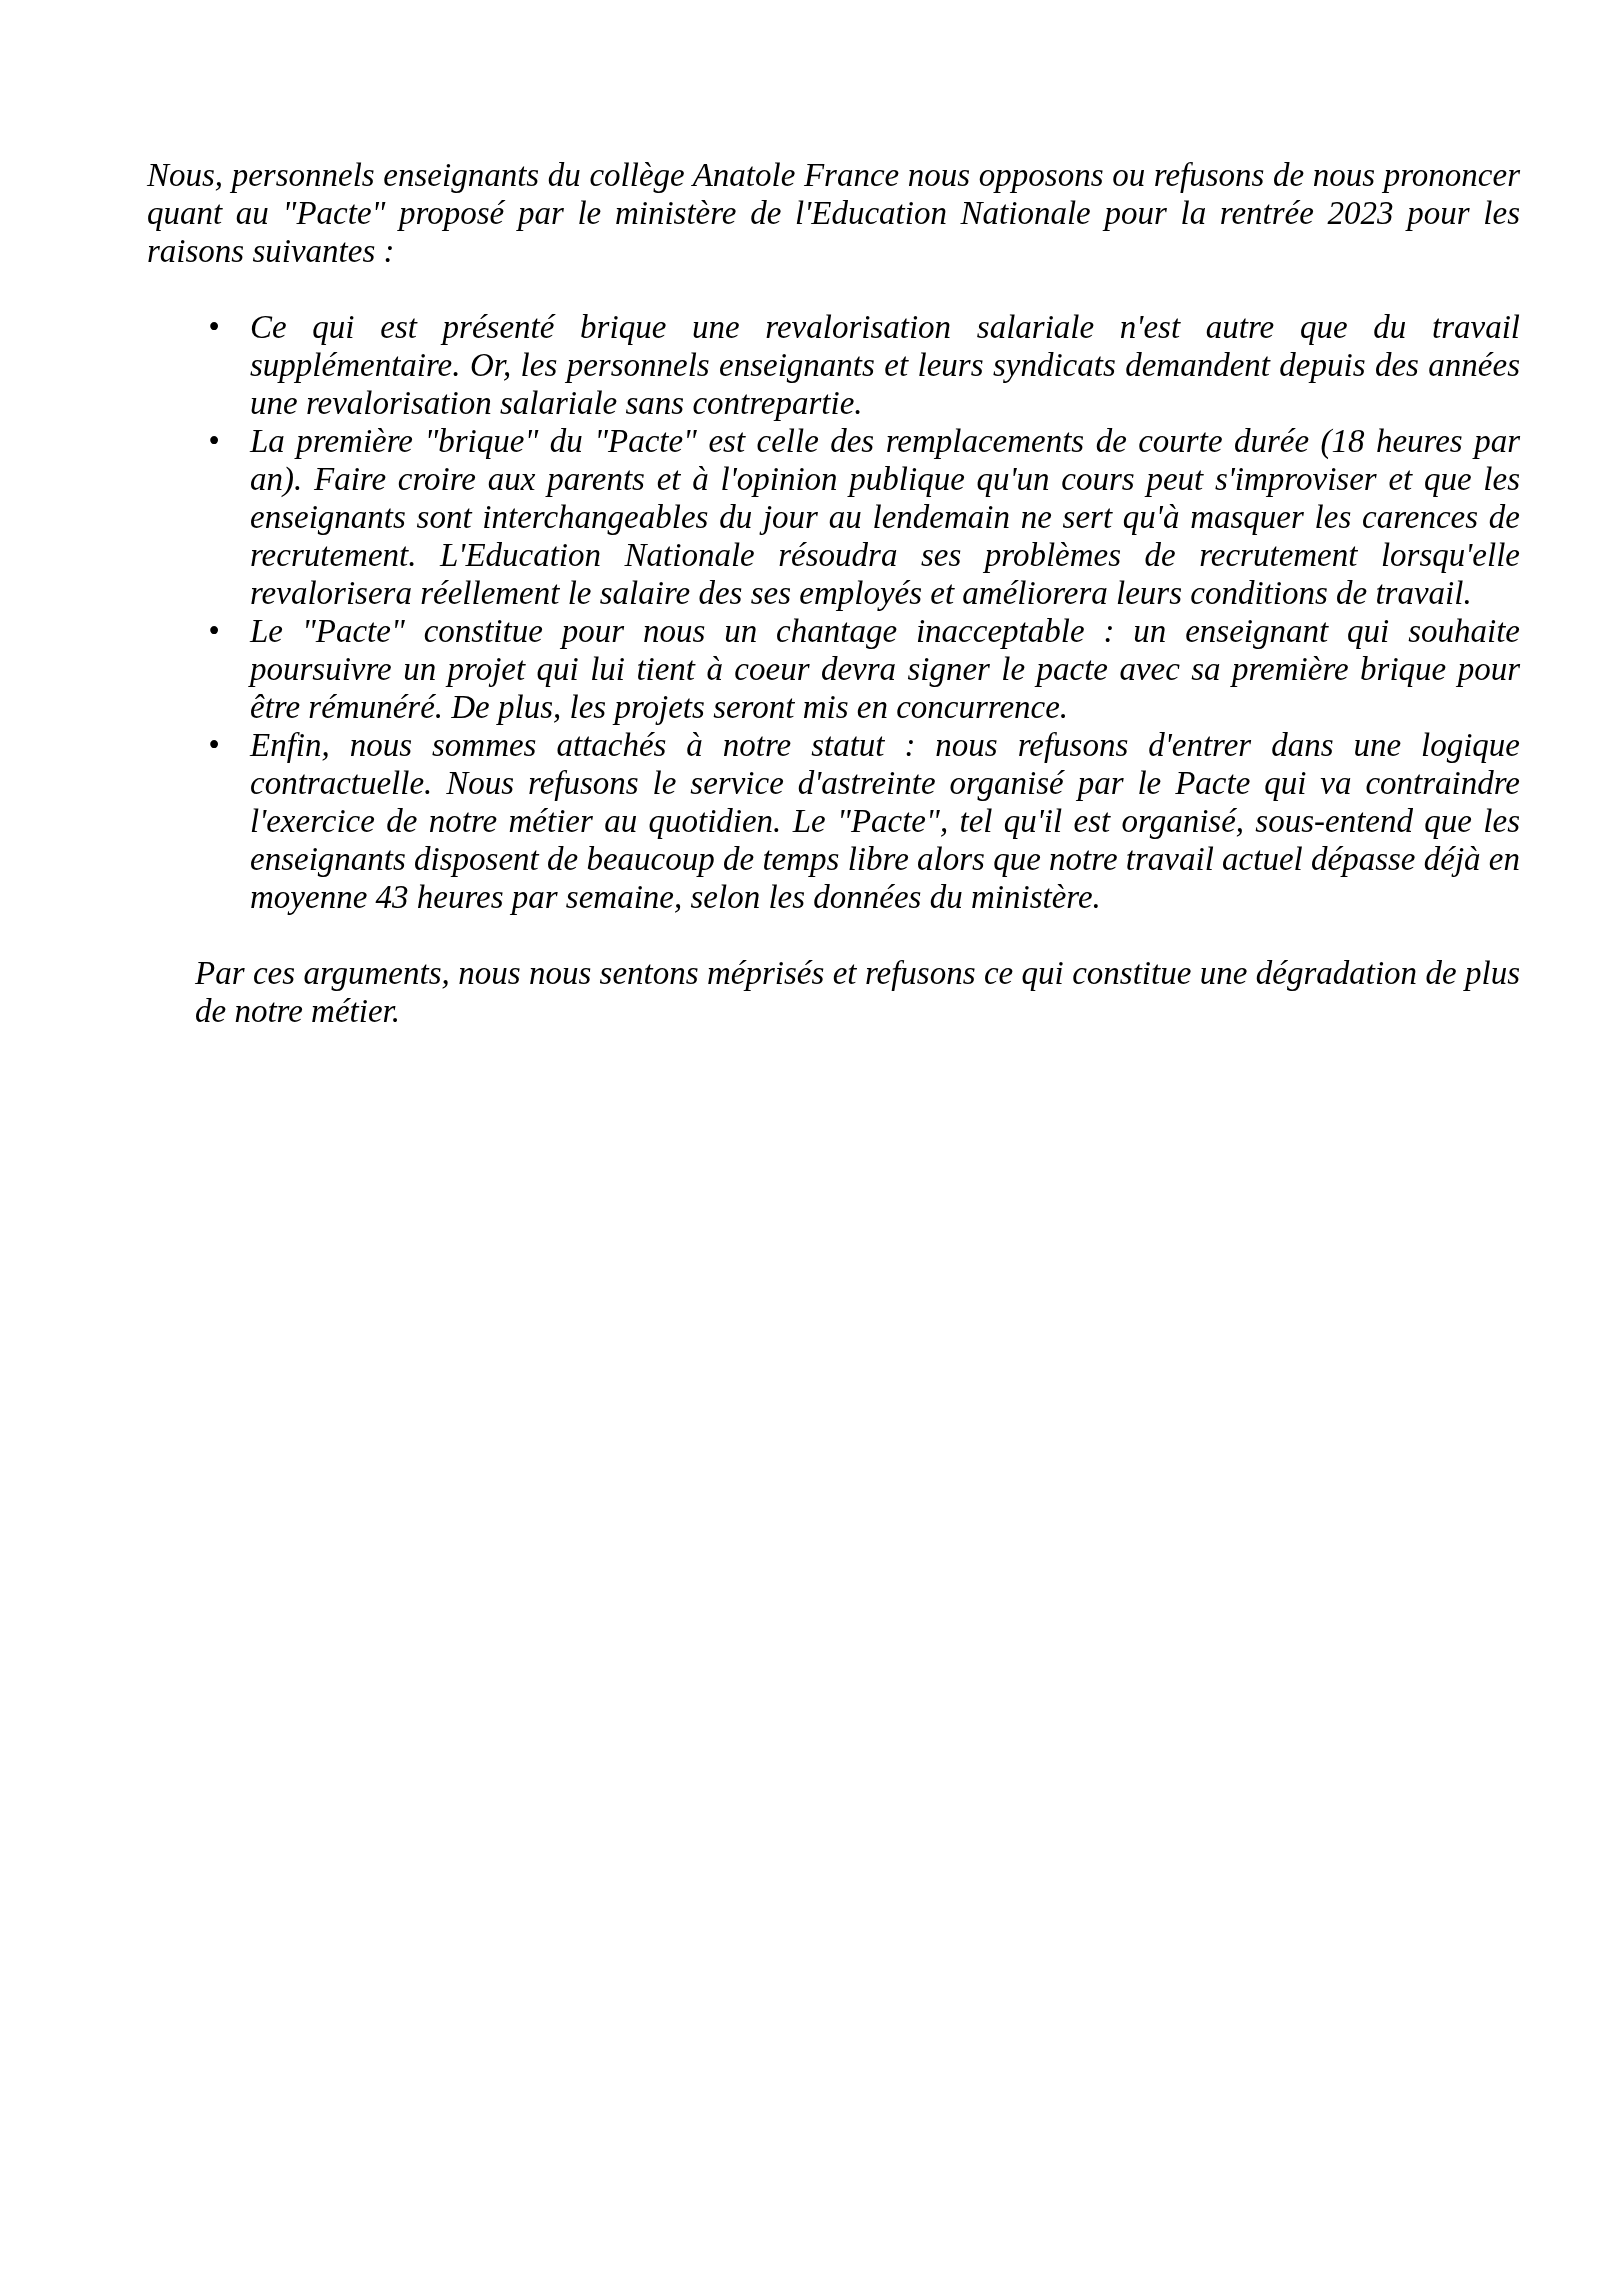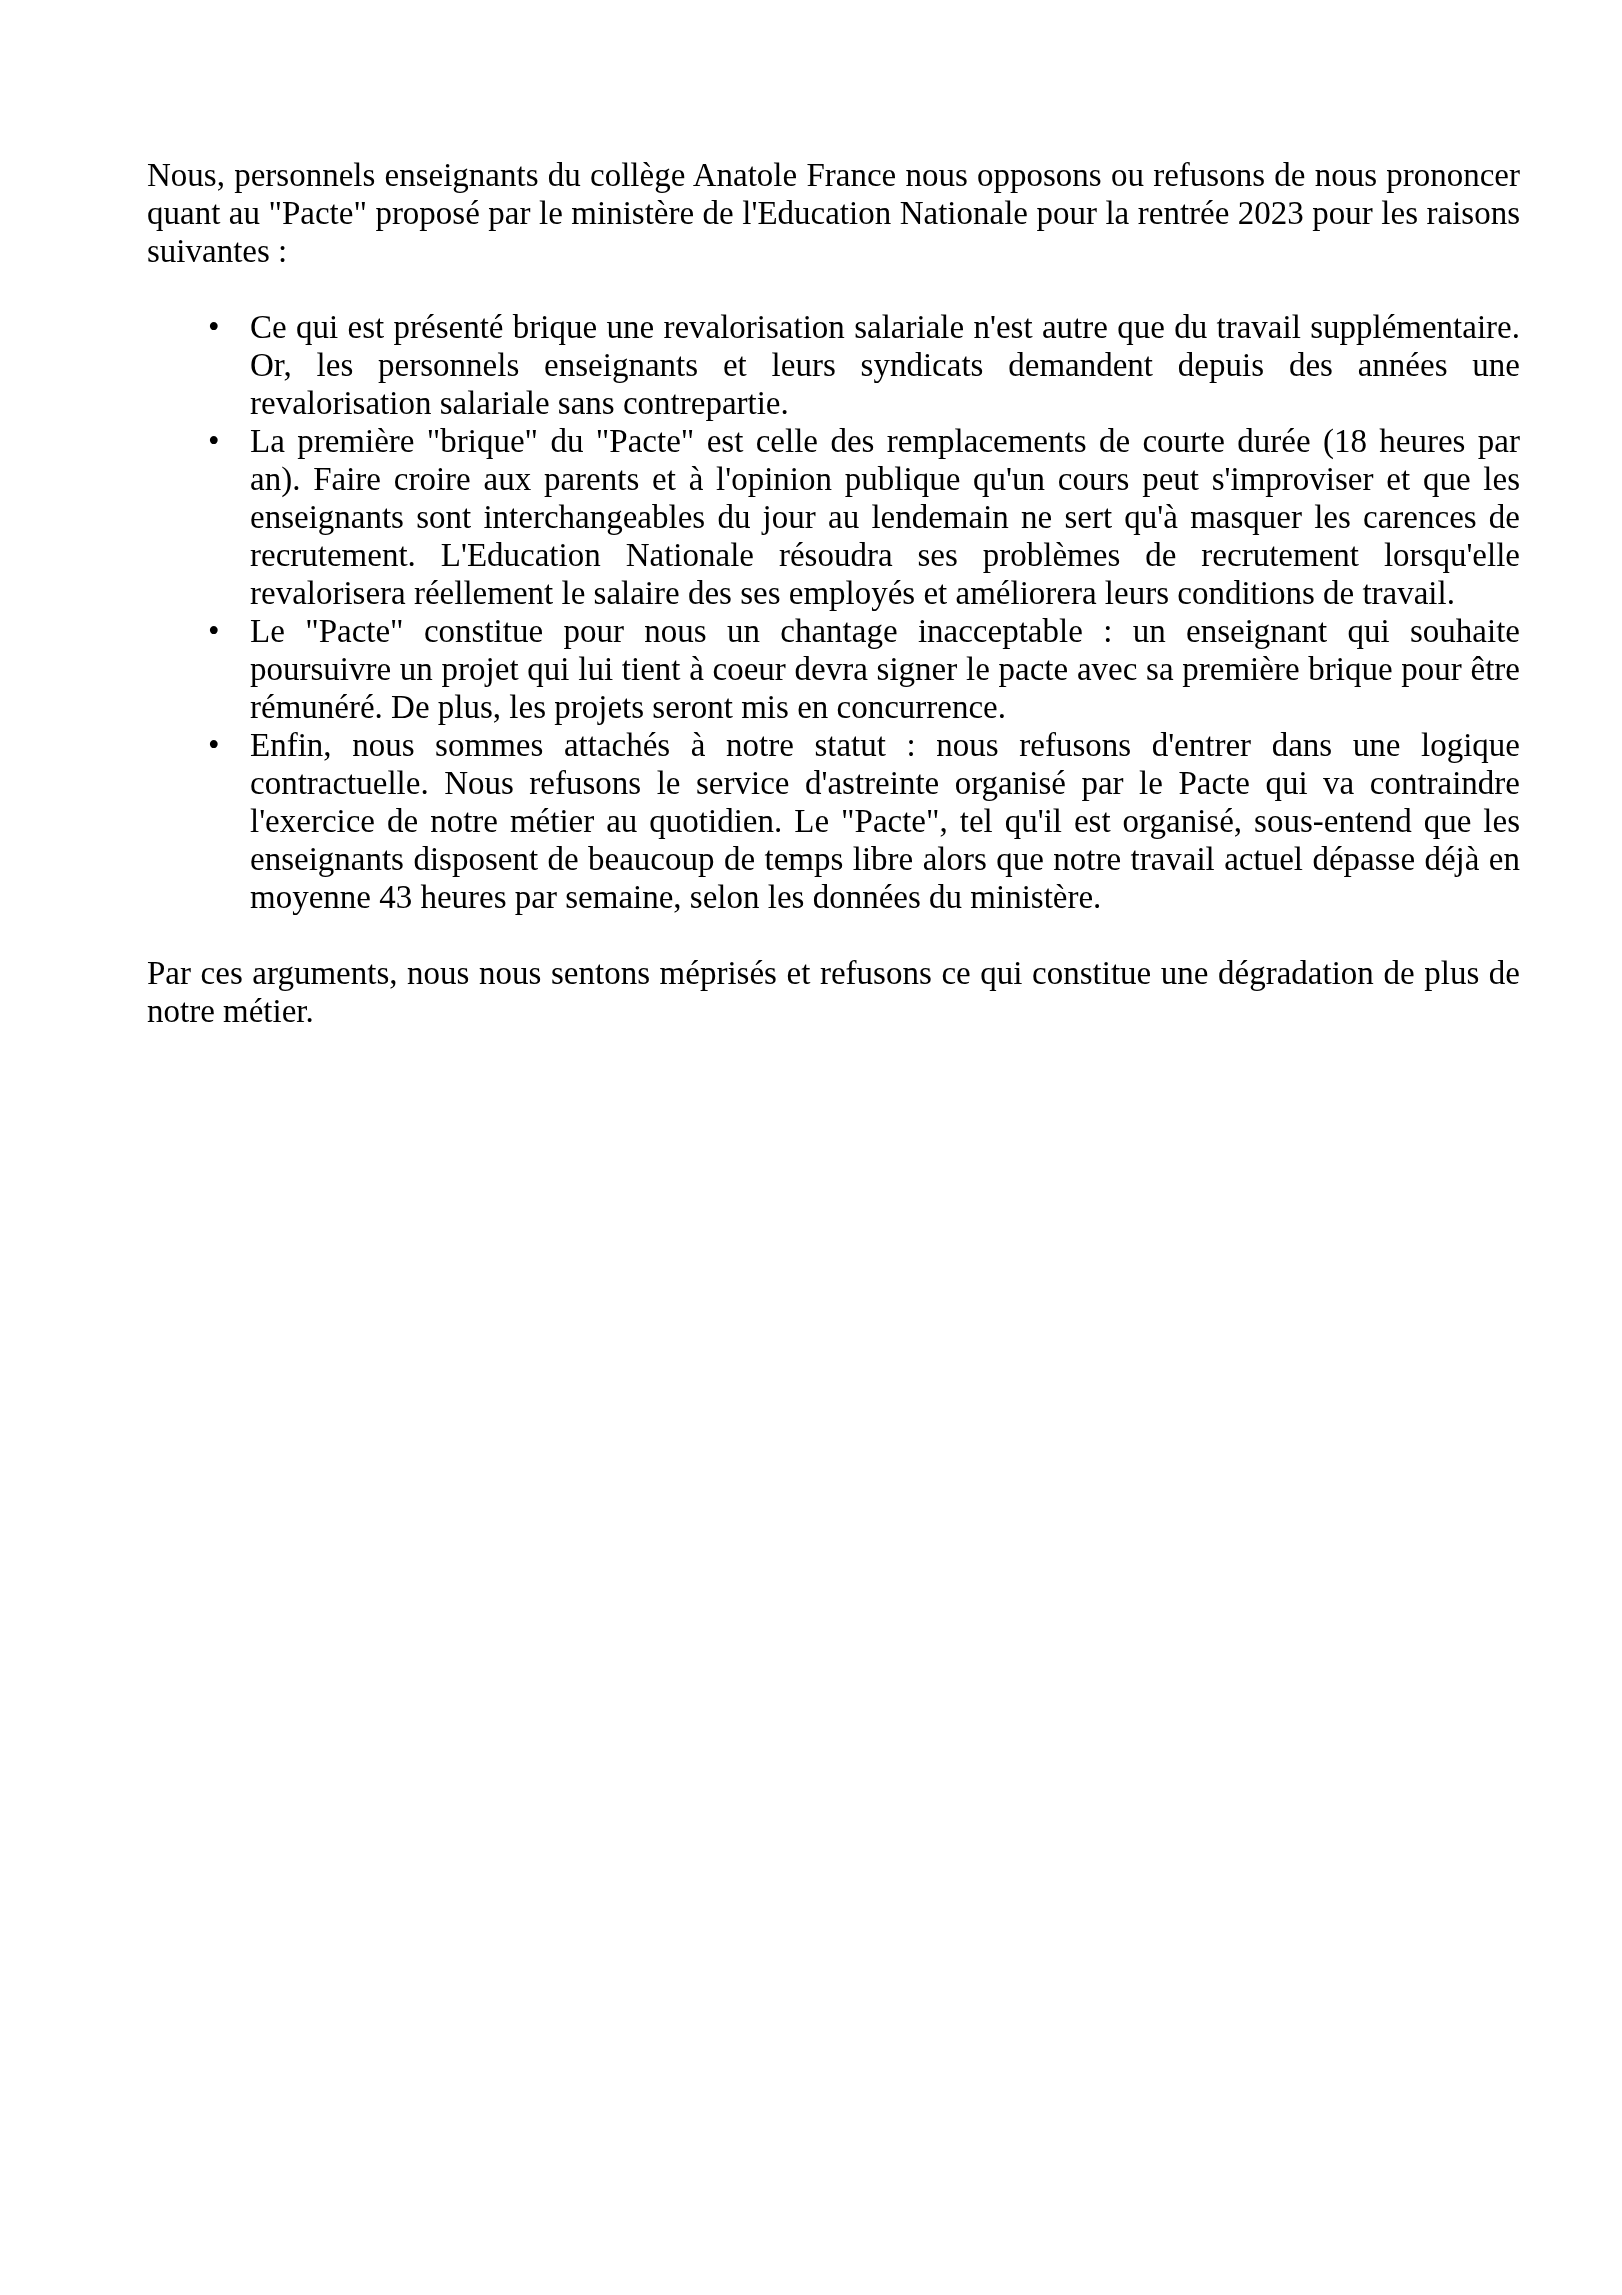--- a/index.html
+++ b/index.html
@@ -13,27 +13,29 @@
     height: 2295px;
     background: #ffffff;
     color: #000000;
     font-family: "Liberation Serif", "DejaVu Serif", serif;
     font-size: 33px;
     line-height: 38px;
     overflow: hidden;
   }
   .content {
     padding: 156px 103px 0 147px;
+    font-style: italic;
   }
   .para {
     margin: 0 0 38px 0;
     text-align: justify;
   }
   .para:last-child {
     margin-bottom: 0;
+    margin-left: 48px;
   }
   ul.bullet-list {
     list-style: none;
     margin: 0 0 38px 0;
     padding: 0;
   }
   ul.bullet-list li {
     position: relative;
     padding-left: 103px;
     text-align: justify;

